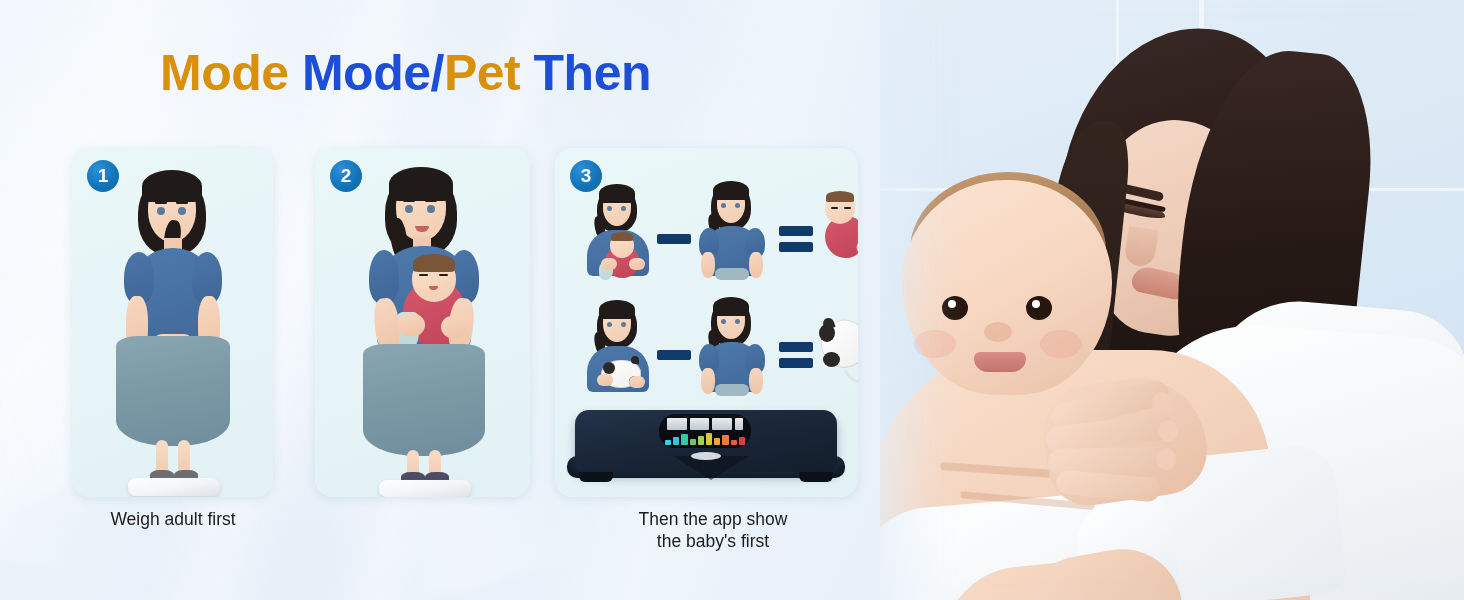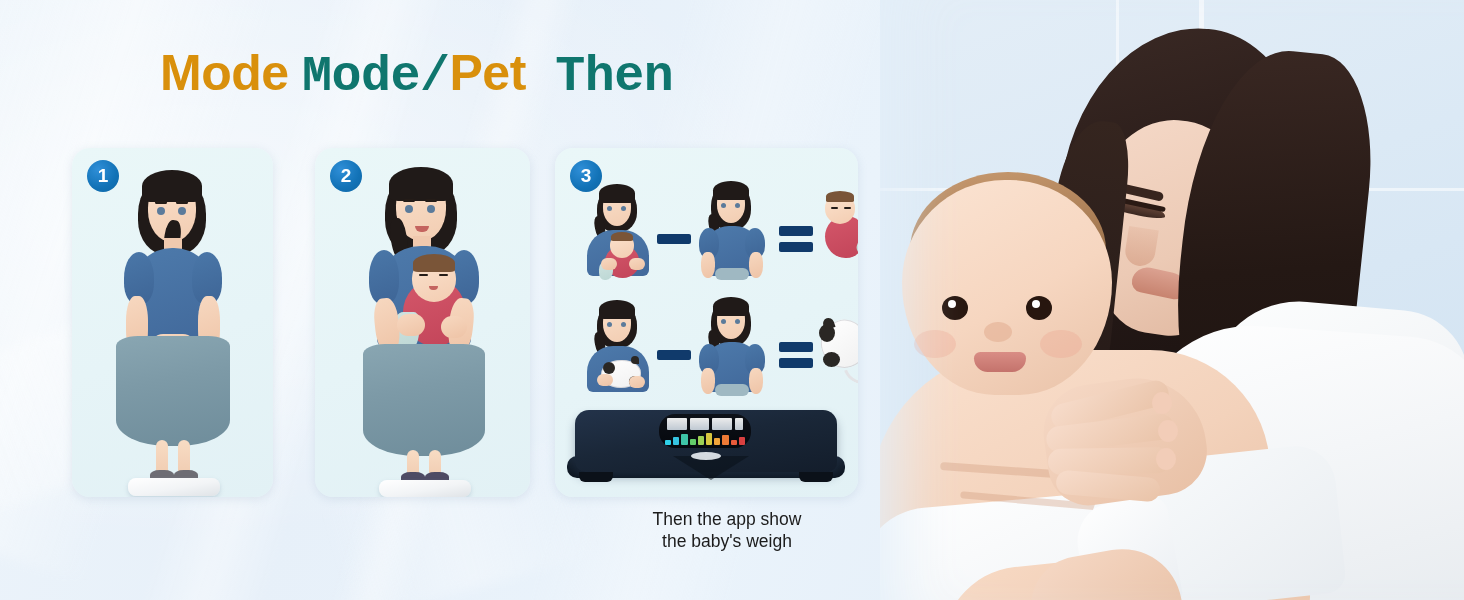--- a/index.html
+++ b/index.html
@@ -112,37 +112,37 @@
   .nl1{left:272px;top:392px;width:20px;height:22px;}
   .nl2{left:278px;top:420px;width:20px;height:22px;}
   .nl3{left:276px;top:448px;width:20px;height:22px;}
   .mom-hand2{left:150px;top:552px;width:150px;height:92px;border-radius:50px 60px 30px 30px;transform:rotate(-10deg);}
   .photo-vignette{position:absolute;inset:0;box-shadow:inset 60px 0 60px -40px rgba(226,238,248,.9);}
 
   
   .title{position:absolute;left:160px;top:48px;font-size:50px;font-weight:bold;
     letter-spacing:-.5px;line-height:1;white-space:nowrap;}
   .t-orange{color:#D9900C;}
-  .t-blue{color:#0f766e;font-family:Liberation Mono, monospace;}
+  .t-blue{color:#1d4ed8;}
 
   
   .card{position:absolute;background:linear-gradient(160deg,#eaf7f8 0%,#e6f4f7 55%,#e2f1f5 100%);
     border-radius:18px;box-shadow:0 2px 10px rgba(120,150,175,.18);overflow:hidden;}
   .c1{left:72px;top:148px;width:201px;height:349px;}
   .c2{left:315px;top:148px;width:215px;height:349px;}
   .c3{left:555px;top:148px;width:303px;height:349px;}
 
   .badge{position:absolute;left:15px;top:12px;width:32px;height:32px;border-radius:50%;
     background:radial-gradient(circle at 35% 30%,#2f8fd8 0%,#1272b6 60%,#0f66a4 100%);
     color:#fff;font-size:19px;font-weight:bold;line-height:32px;text-align:center;}
 
   .caption{position:absolute;text-align:center;color:#1c1c1c;font-size:17.5px;line-height:1.28;}
   .cap1{left:48px;top:508px;width:250px;}
   .cap2{left:310px;top:508px;width:226px;}
-  .cap3{left:576px;top:508px;width:302px;}
+  .cap3{left:562px;top:508px;width:302px;}
 
   
   .fig{position:absolute;}
   .hair-back{position:absolute;background:#201a18;border-radius:50% 50% 42% 42%;}
   .face{position:absolute;background:linear-gradient(160deg,#fadfc9,#f2cdb2);border-radius:46% 46% 52% 52%;}
   .hair-top{position:absolute;background:#201a18;border-radius:50% 50% 14% 14%;}
   .tail{position:absolute;background:#201a18;border-radius:40% 40% 50% 50%;}
   .eye{position:absolute;background:#5b7b9b;border-radius:50%;}
   .brow{position:absolute;background:#241c18;border-radius:3px;}
   .mouth{position:absolute;background:#c4645f;border-radius:0 0 8px 8px;}
@@ -445,18 +445,21 @@
           <span class="bar" style="background: rgb(238, 122, 54); height: 10px;"></span>
           <span class="bar" style="background: rgb(232, 90, 58); height: 5px;"></span>
           <span class="bar" style="background: rgb(217, 64, 64); height: 8px;"></span>
         </div>
       <div class="glow"></div>
       <div class="scale-foot sf1"></div>
       <div class="scale-foot sf2"></div>
     </div>
   </div>
 
+  <div class="caption cap1">
+    <div>Weigh adult first</div>
+  </div>
   <div class="caption cap3">
     <div>Then the app show</div>
-    <div>the baby's weigh</div>
+    <div>the baby's first</div>
   </div>
 
 </div>
 
 </body></html>

